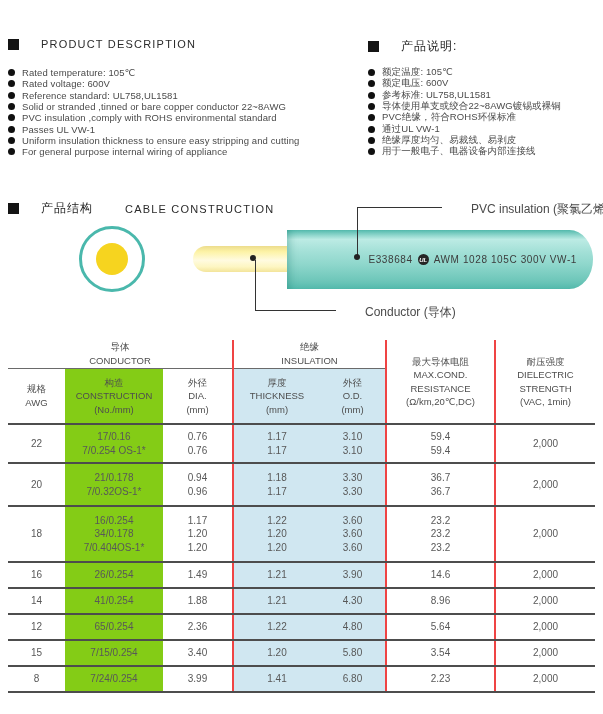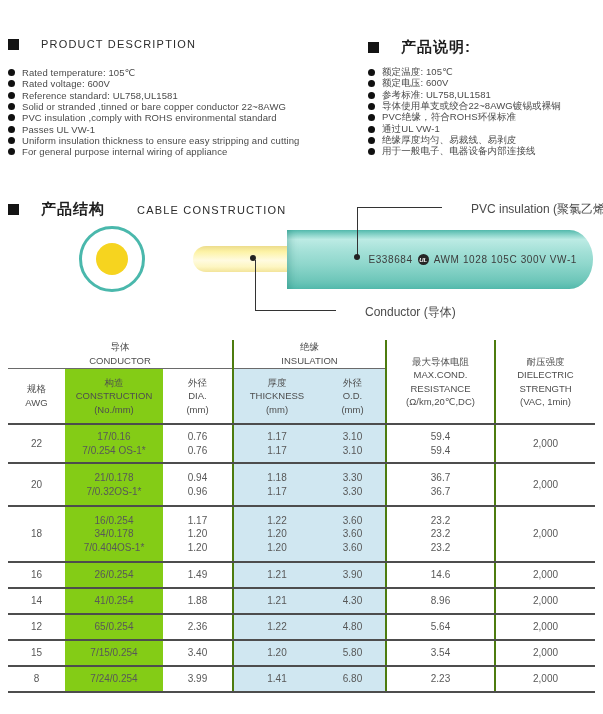--- a/index.html
+++ b/index.html
@@ -3,21 +3,21 @@
 <meta charset="utf-8">
 <style>
   html,body{margin:0;padding:0;background:#fff;}
   #page{position:relative;width:603px;height:714px;background:#fff;overflow:hidden;
         font-family:"Liberation Sans","DejaVu Sans",sans-serif;color:#4f4f4f;}
 
   
   .sec-title{position:absolute;display:flex;align-items:center;gap:22px;}
   .sq{width:11px;height:11px;background:#141414;flex:none;}
   .t-en{font-size:11px;letter-spacing:1.2px;color:#2b2b2b;}
-  .t-cn{font-size:15px;font-weight:700;color:#1e1e1e;letter-spacing:1px;}
+  .t-cn{font-size:12px;font-weight:400;color:#1e1e1e;letter-spacing:1px;}
 
   
   .blist{position:absolute;display:flex;flex-direction:column;}
   .bitem{display:flex;align-items:center;gap:7px;height:11.3px;font-size:9.5px;
          letter-spacing:0.1px;color:#4a4a4a;white-space:nowrap;}
   .dot{width:7px;height:7px;border-radius:50%;background:#101010;flex:none;}
 
   
   .xsec{position:absolute;left:79px;top:226px;width:60px;height:60px;border:3px solid #4ab8ac;
         border-radius:50%;background:#fff;display:flex;align-items:center;justify-content:center;}
@@ -43,21 +43,21 @@
 
   
   table.spec{position:absolute;left:8px;top:340px;width:587px;border-collapse:collapse;
         table-layout:fixed;font-size:10px;color:#585858;}
   table.spec td,table.spec th{font-weight:normal;text-align:center;vertical-align:middle;
         white-space:pre-line;line-height:13.5px;padding:0;}
   .grow{height:28px;}
   .hrow{height:56px;}
   .hsmall{font-size:9.5px;line-height:13px;color:#4e4e4e;}
   .gline{border-bottom:1px solid #6a6a6a;}
-  .v{border-right:2px solid #4d7c0f;}
+  .v{border-right:2px solid #ef4444;}
   .hb{border-bottom:2px solid #4d4d4d;}
   .yellow{background:#84cc16;}
   .blue{background:#d0e7f1;}
   tr.body td{border-bottom:2px solid #4d4d4d;}
   .rh22{height:39px;} .rh20{height:43px;} .rh18{height:56px;} .rh1{height:26px;}
 </style>
 </head>
 <body>
 
 <div id="page">

